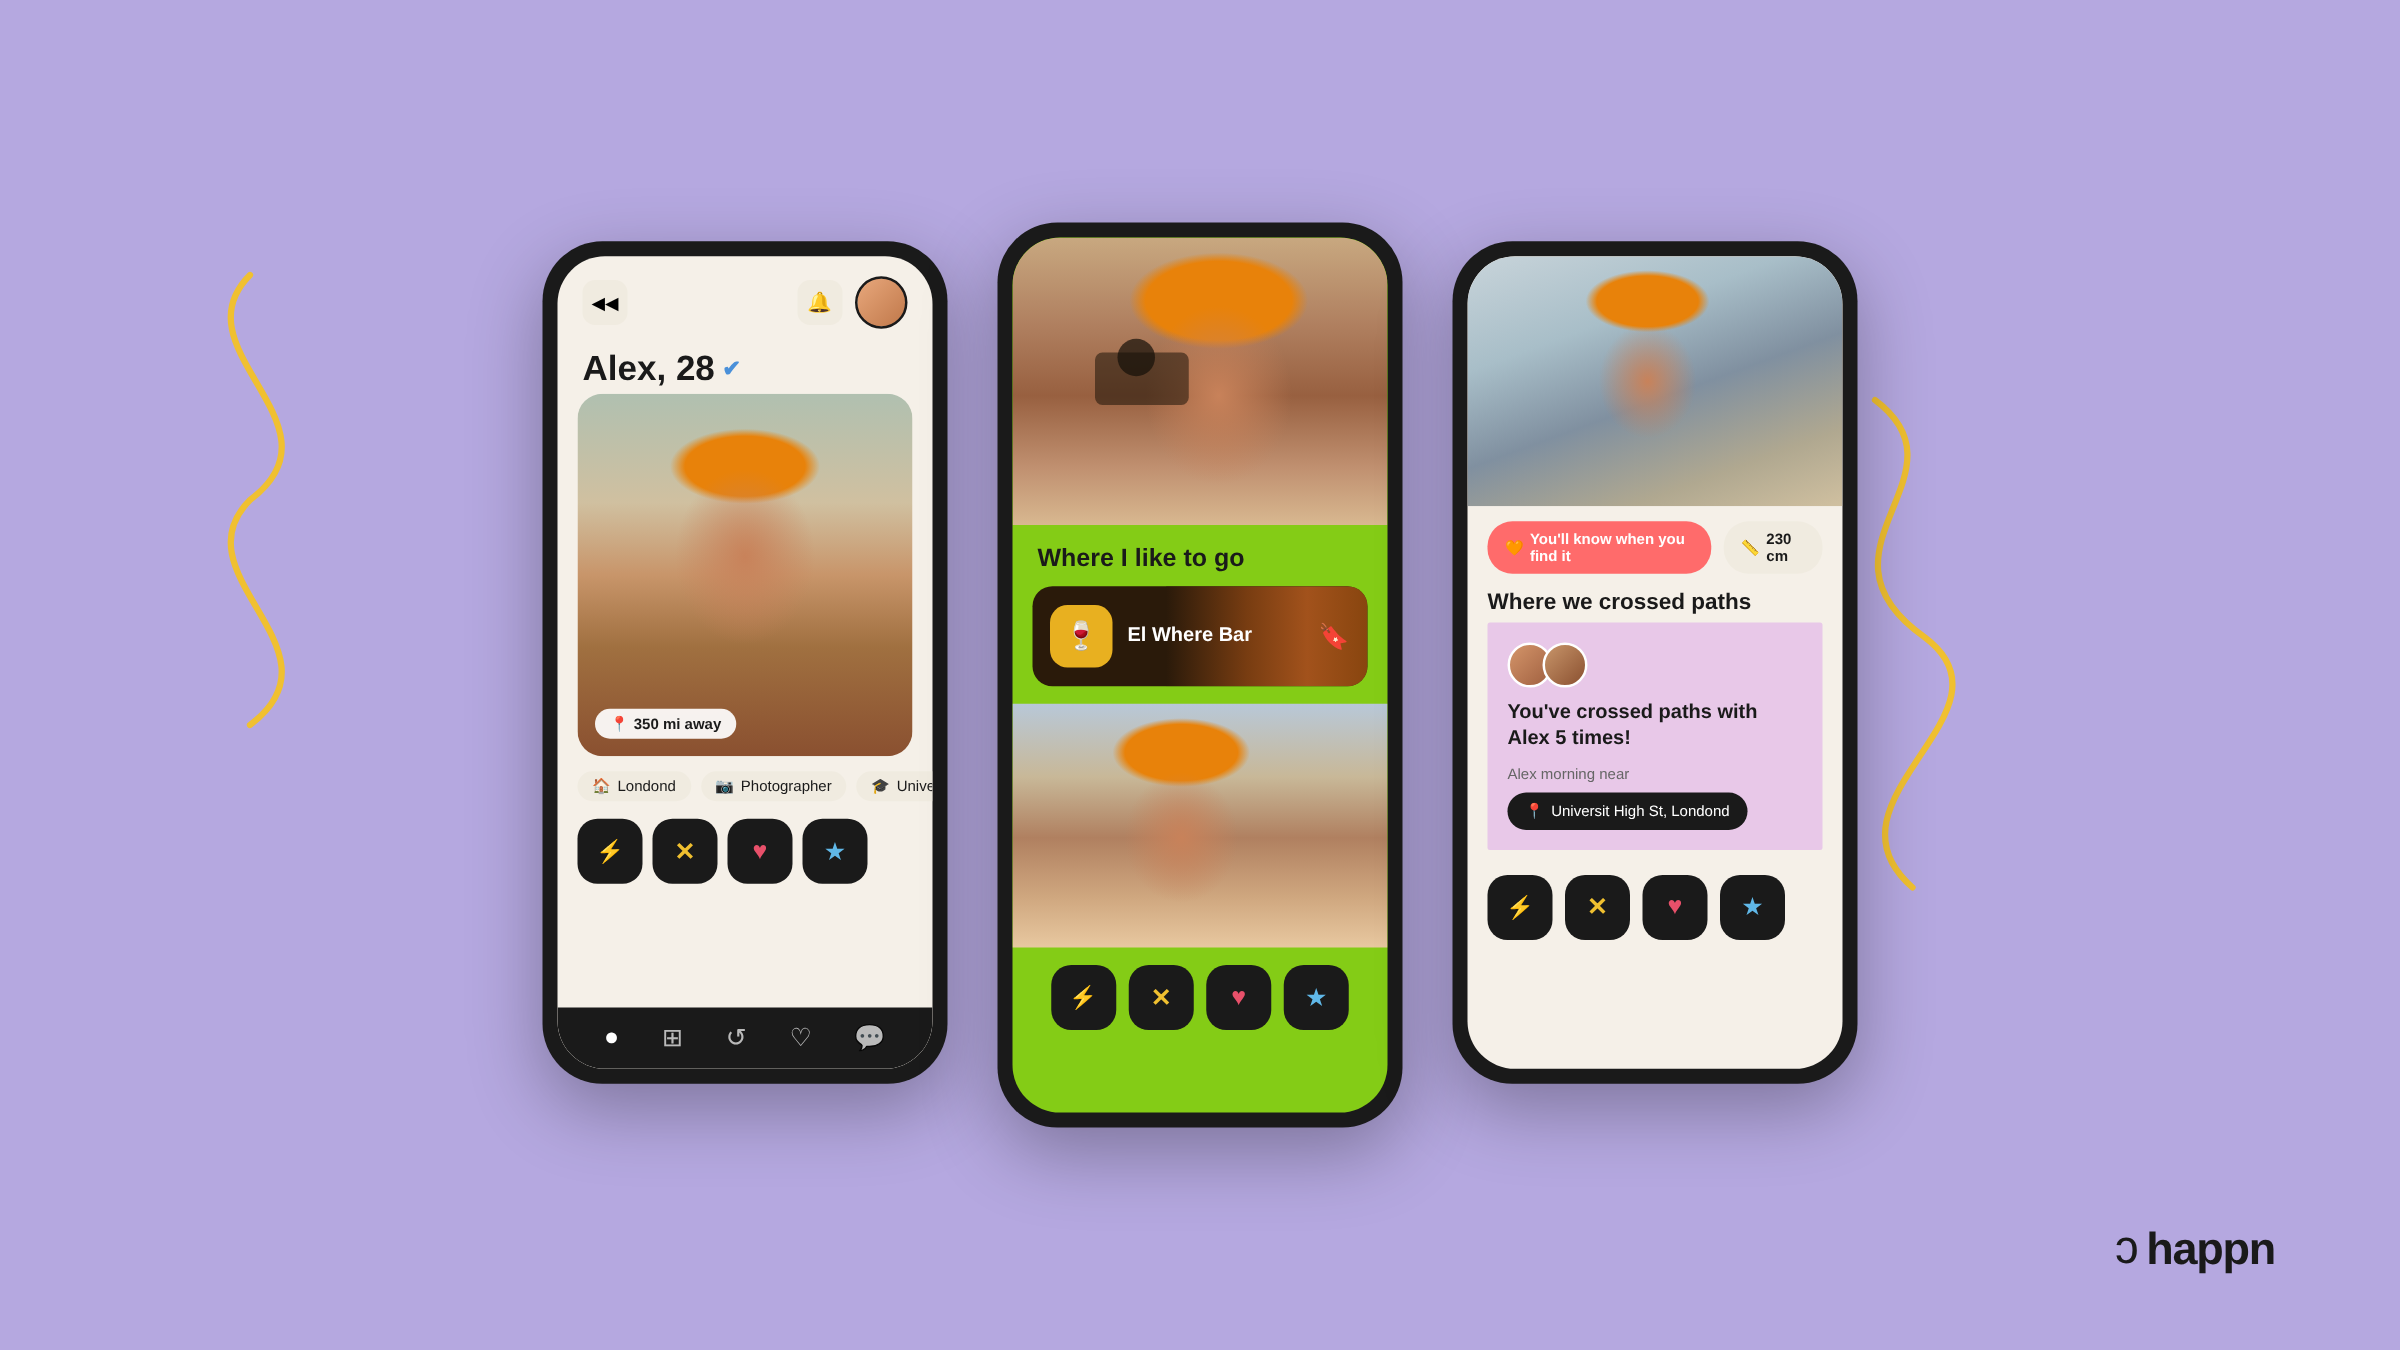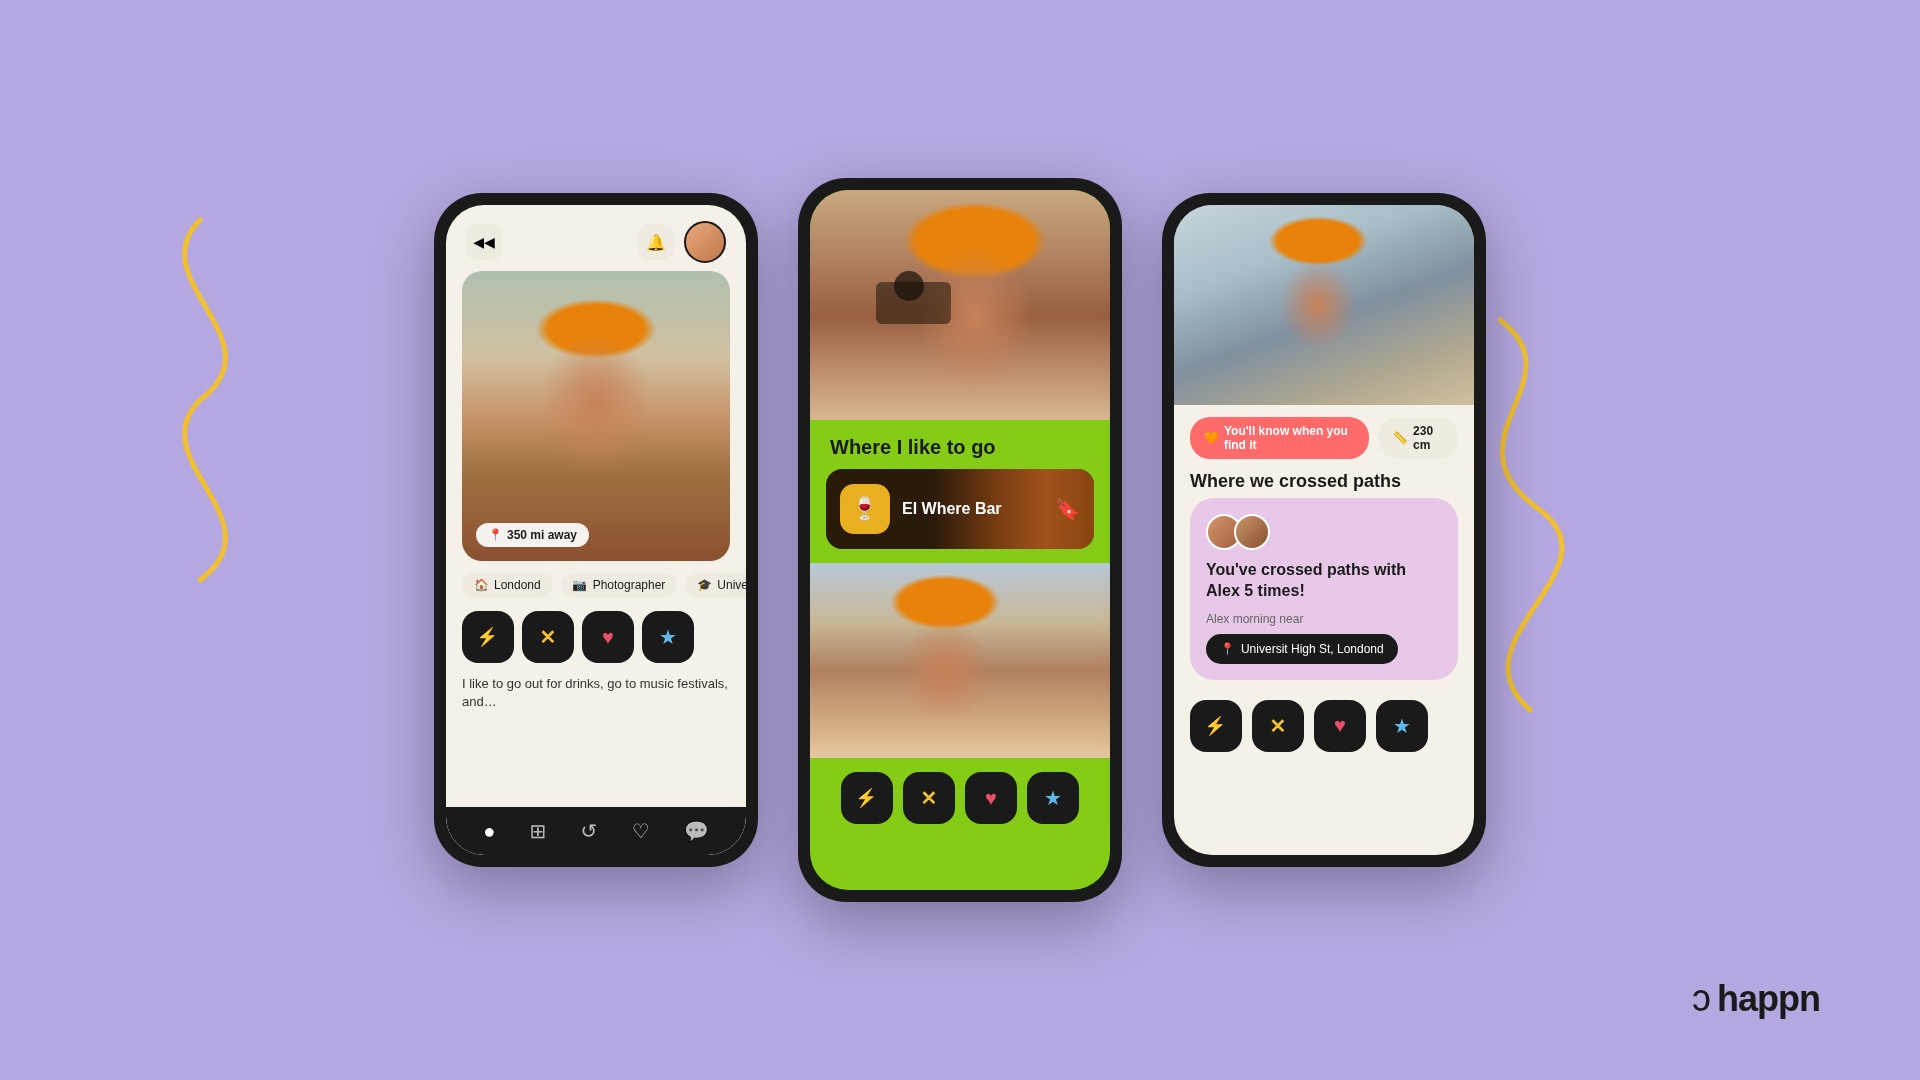--- a/index.html
+++ b/index.html
@@ -300,21 +300,21 @@
     .badges-row {
       display: flex;
       gap: 10px;
       padding: 12px 16px 6px;
       align-items: center;
     }
 
     .crossed-paths-section {
       margin: 6px 16px;
       background: #e8c8e8;
-      border-radius: 24px;
+      border-radius: 2px;
       padding: 16px;
     }
 
     .crossed-avatars {
       display: flex;
       gap: -5px;
       margin-bottom: 10px;
     }
 
     .crossed-avatar {
@@ -437,20 +437,24 @@
           <span>◀◀</span>
         </div>
         <div class="header-right">
           <div class="notif-btn">
             <span>🔔</span>
           </div>
           <div class="avatar-circle"></div>
         </div>
       </div>
 
+      <div class="profile-name">
+        <span>Alex, 28</span>
+        <span class="verified-badge">✔</span>
+      </div>
 
       <div class="main-photo photo-sim-1">
 
         <div class="distance-badge">
           <span>📍</span>
           <span>350 mi away</span>
         </div>
       </div>
 
       <div class="tags-row">
@@ -468,23 +472,20 @@
         </div>
       </div>
 
       <div class="action-buttons">
         <div class="action-btn" style="font-size:18px;color:#f0c030;">⚡</div>
         <div class="action-btn" style="color:#f0c030;font-size:20px;font-weight:700;">✕</div>
         <div class="action-btn" style="color:#e8506a;font-size:20px;">♥</div>
         <div class="action-btn" style="color:#60b8e8;font-size:20px;">★</div>
       </div>
 
-      <div class="bio-text">
-        <span>I like to go out for drinks, go to music festivals, and…</span>
-      </div>
 
       <div class="bottom-nav">
         <span class="nav-icon active">●</span>
         <span class="nav-icon">⊞</span>
         <span class="nav-icon">↺</span>
         <span class="nav-icon">♡</span>
         <span class="nav-icon">💬</span>
       </div>
     </div>
   </div>

